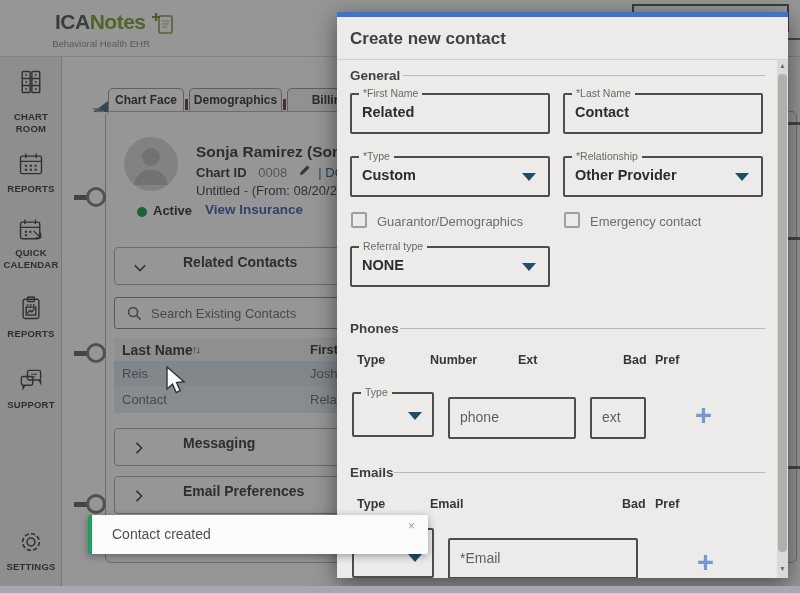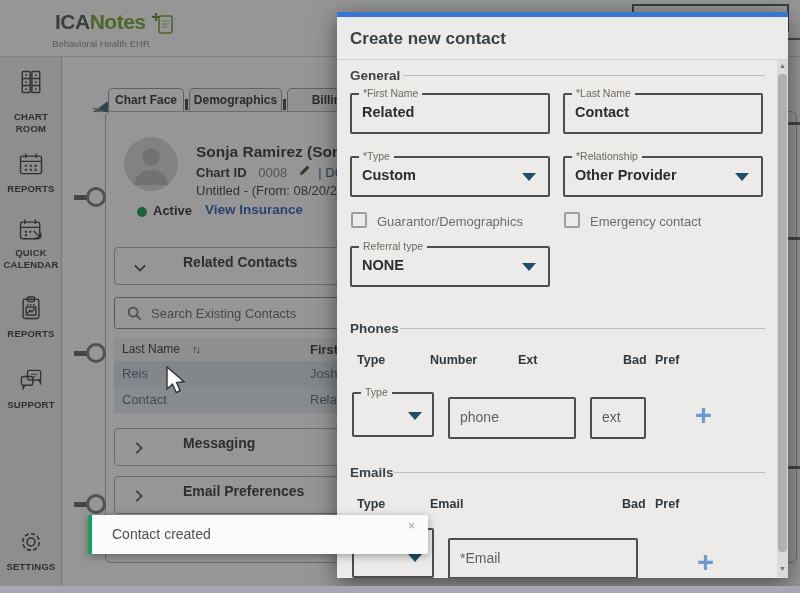--- a/index.html
+++ b/index.html
@@ -41,21 +41,21 @@
 
   .panel { position:absolute; left:114px; width:540px; height:38px; border:1px solid #b3b3b3; border-radius:4px; background:#fff; cursor:pointer; }
   .panel .pl { position:absolute; left:44px; top:6px; font-size:14px; font-weight:700; color:#464646;margin-left:24px; }
   .panel .chev { position:absolute; left:18px; top:12px; }
 
   .search-box { position:absolute; left:114px; top:297px; width:540px; height:32px; border:1px solid #939393; border-radius:3px; background:#fff; }
   .search-box input { position:absolute; left:36px; top:0; width:280px; height:30px; border:none; outline:none; background:transparent; font-family:inherit; font-size:13px; color:#6d6d6d; }
   .search-box svg { position:absolute; left:12px; top:8px; }
 
   .tbl-head { position:absolute; left:114px; top:338px; width:540px; height:23px; background:#f2f2f2; }
-  .th-last { position:absolute; left:8px; top:4px; font-size:12px; font-weight:400; color:#454545;text-align:right; }
+  .th-last { position:absolute; left:8px; top:4px; font-size:14px; font-weight:700; color:#454545;text-align:right; }
   .th-sort { position:absolute; left:78px; top:5px; font-size:11px; color:#555; letter-spacing:-2px; cursor:pointer; }
   .th-first { position:absolute; left:196px; top:4px; font-size:13px; font-weight:700; color:#454545; }
   .row { position:absolute; left:114px; width:540px; height:26px; cursor:pointer; }
   .row1 { top:361px; background:#dce4ee; }
   .row2 { top:387px; background:#e7ecf3; }
   .cell-last { position:absolute; left:8px; top:5px; font-size:13px; color:#6d7683; }
   .cell-first { position:absolute; left:196px; top:5px; font-size:13px; color:#6d7683; }
 
   .bg-box { position:absolute; left:632px; top:4px; width:157px; height:28px; border:2px solid #606060; background:transparent; }
   .bg-line { position:absolute; left:788px; width:12px; background:#6f6f6f; }

